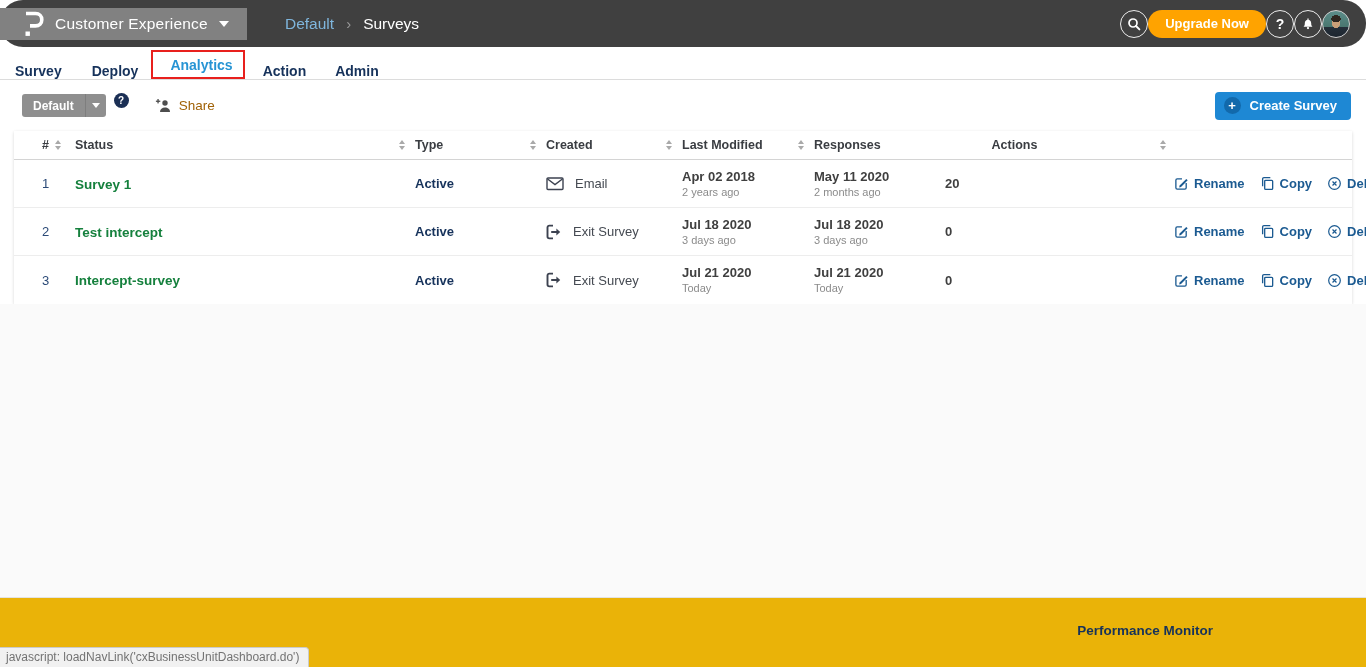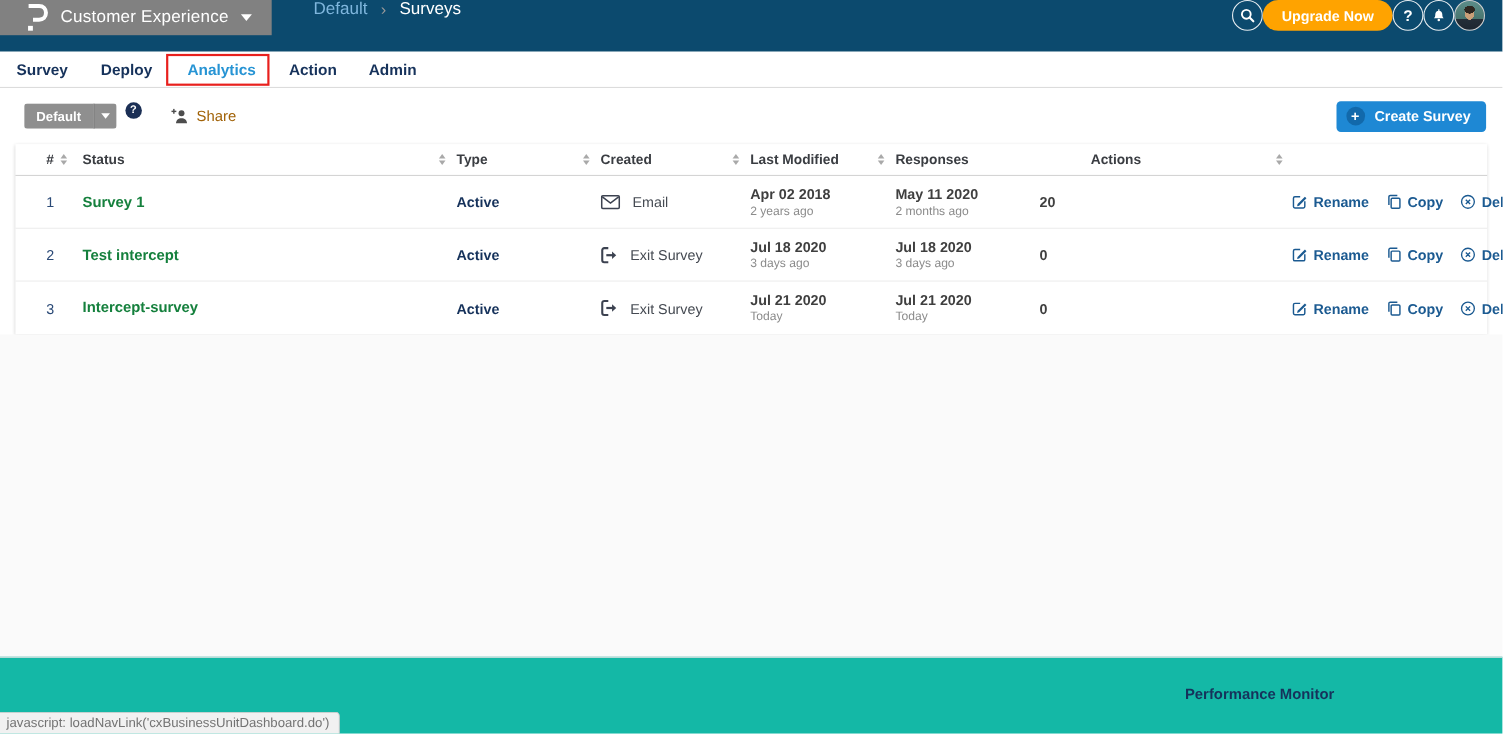--- a/index.html
+++ b/index.html
@@ -3,41 +3,41 @@
 <meta charset="utf-8">
 <style>
   * { margin:0; padding:0; box-sizing:border-box; }
   html,body { width:1366px; height:667px; }
   body {
     font-family:"Liberation Sans", sans-serif;
     background:#ffffff; position:relative; overflow:hidden;
     display:flex; flex-direction:column;
   }
   
-  .navbar { height:47px; display:flex; align-items:flex-start; background:#0c4a6e; flex:0 0 auto; }
+  .navbar { height:47px; display:flex; align-items:center; background:#404040; flex:0 0 auto;border-radius:23px; }
   .nav-left { width:247px; background:#818181; display:flex; align-items:center; padding-left:19px; }
   .logo { width:27px; height:32px; margin-right:9px; }
   .product-label { color:#ffffff; font-size:15.5px; letter-spacing:.2px; }
   .nav-caret { width:0; height:0; border-left:5px solid transparent; border-right:5px solid transparent; border-top:6px solid #ffffff; margin-left:11px; }
   .breadcrumb { display:flex; align-items:center; padding-left:38px; font-size:15.5px; gap:12px; }
   .bc-parent { color:#7fb6dd; cursor:pointer; }
   .bc-sep { color:#9a9a9a; font-size:15px; }
   .bc-current { color:#ffffff; }
   .nav-right { margin-left:auto; display:flex; align-items:center; padding-right:16px; }
   .nav-circle { width:28px; height:28px; border:1.6px solid rgba(255,255,255,.9); border-radius:50%; display:flex; align-items:center; justify-content:center; color:#fff; }
   .upgrade-btn { height:28px; background:#ffa300; border:none; border-radius:14px; color:#fff; font-weight:bold; font-size:13px; padding:0 17px; font-family:inherit; cursor:pointer; }
   .help-q { font-size:14px; font-weight:bold; color:#fff; }
   .avatar { width:28px; height:28px; border-radius:50%; border:1.5px solid #cfcfcf;
     background:
       radial-gradient(ellipse 8px 6px at 50% 30%, #2e2620 58%, rgba(0,0,0,0) 60%),
       radial-gradient(ellipse 7px 9px at 50% 44%, #c99f78 60%, rgba(0,0,0,0) 62%),
       linear-gradient(180deg, #5c8d8a 0%, #49766f 62%, #242e38 63%, #1d2630 100%);
   }
   
-  .tabbar { height:33px; background:#fff; border-bottom:1px solid #dcdcdc; display:flex; align-items:center; padding-left:15px; flex:0 0 auto; }
+  .tabbar { height:33px; background:#fff; border-bottom:1px solid #dcdcdc; display:flex; align-items:flex-end; padding-left:15px; flex:0 0 auto; }
   .tab { font-size:14px; font-weight:bold; color:#16325b; text-decoration:none; cursor:pointer; }
   .tab-survey { margin-right:30px; }
   .tab-deploy { margin-right:13px; }
   .tab.active { color:#2794d4; }
   .annotation-box { border:2px solid #e8201d; height:29px; display:flex; align-items:center; padding:0 10px 0 17px; margin-right:18px; }
   .tab-action { margin-right:29px; }
   
   .toolbar { height:51px; background:#fff; display:flex; align-items:center; padding:0 15px 0 22px; flex:0 0 auto; }
   .split-btn { display:flex; height:23px; border-radius:3px; overflow:hidden; cursor:pointer; }
   .split-main { background:#8f8f8f; color:#fff; font-size:12px; font-weight:bold; display:flex; align-items:center; padding:0 11px; font-family:inherit; border:none; }
@@ -70,21 +70,21 @@
   .cell-status { font-size:13px; font-weight:600; color:#16325b; }
   .cell-type { display:flex; align-items:center; gap:11px; color:#3c4250; }
   .type-label { font-size:13px; color:#454a52; }
   .cell-date .d1 { font-size:13px; color:#3f3f3f; font-weight:600; line-height:16px; }
   .cell-date .d2 { font-size:11px; color:#8b8b8b; line-height:14px; }
   .cell-resp { font-size:13px; color:#3f3f3f; font-weight:600; }
   .cell-actions { display:flex; justify-content:flex-end; gap:15px; padding-right:22px; }
   .action-link { display:flex; align-items:center; gap:5px; color:#1b5a91; font-size:13px; font-weight:600; text-decoration:none; cursor:pointer; }
   
   .filler { flex:1 1 auto; background:#fafafa; }
-  .footer { flex:0 0 70px; background:#14b8a6; border-top:1px solid #e3e3e3; display:flex; position:relative; }
+  .footer { flex:0 0 70px; background:#eab308; border-top:1px solid #e3e3e3; display:flex; position:relative; }
   .perf-link { margin-left:auto; margin-right:153px; margin-top:25px; color:#16325b; font-size:13.5px; font-weight:bold; text-decoration:none; height:18px; cursor:pointer; }
   .edition-box { position:absolute; right:0; top:0; bottom:0; width:143px; background:#f4f4f4; padding:13px 8px 0 20px; }
   .edition-box div { font-size:13px; color:#8f8f8f; line-height:19px; }
   .status-tooltip { position:absolute; left:0; bottom:0; background:#f1f1f1; border:1px solid #cbcbcb; border-left:none; border-bottom:none; border-top-right-radius:4px; padding:2px 9px 3px 6px; font-size:12px; color:#737373; z-index:5; }
 </style>
 </head>
 <body>
 
 <div class="navbar">
   <div class="nav-left">

